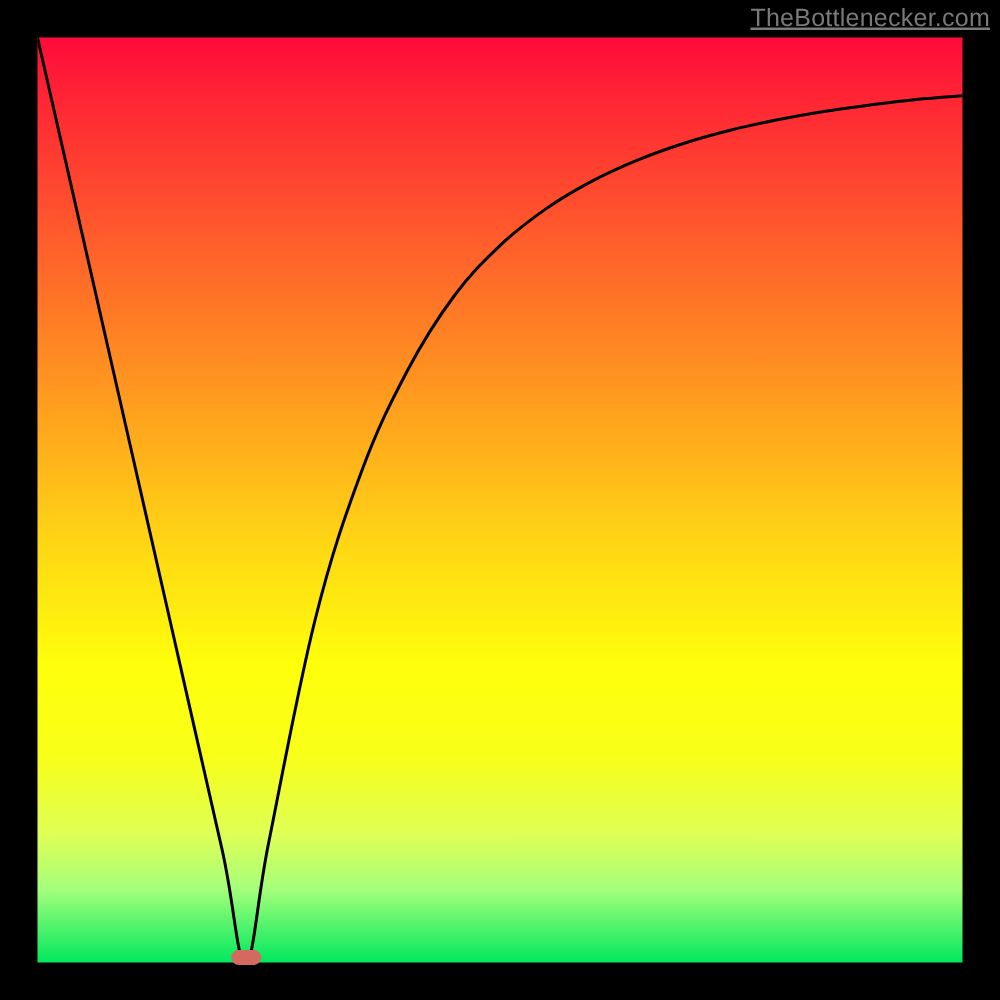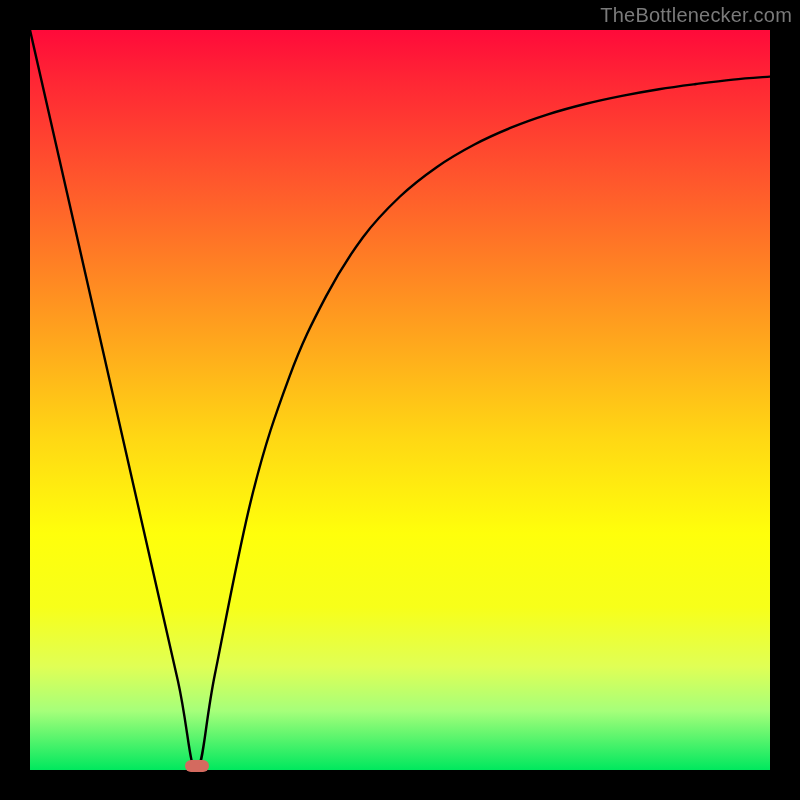--- a/index.html
+++ b/index.html
@@ -52,20 +52,21 @@
   }
   .watermark {
     position: absolute;
     top: 4px;
     right: 8px;
     font-family: Arial, Helvetica, sans-serif;
     font-size: 20px;
     color: #7a7a7a;
     letter-spacing: 0.2px;
     user-select: none;
+    text-decoration: underline;
   }
 </style>
 </head>
 <body>
 
 <div class="frame">
   <div class="plot-area">
     <svg class="curve-svg" viewBox="0 0 740 740" preserveAspectRatio="none">
       <path fill="none" stroke="#000000" stroke-width="2.4" stroke-linecap="round" d="M 0 0 C 6.66 29.30399999999999, 23.68 104.19199999999996, 37 162.79999999999995 C 50.32 221.40799999999996, 60.68 266.99199999999996, 74 325.59999999999997 C 87.32 384.20799999999997, 97.68 429.792, 111 488.4 C 124.32 547.008, 138.01 605.912, 148 651.2 C 157.99 696.488, 159.84 741.332, 166.5 740 C 173.16 738.668, 175.01 693.084, 185 643.8 C 194.99 594.516, 208.68 519.48, 222 466.2 C 235.32 412.91999999999996, 245.68 383.76399999999995, 259 347.79999999999995 C 272.32 311.83599999999996, 282.68 291.70799999999997, 296 266.4 C 309.32 241.09199999999998, 319.68 225.18200000000004, 333 207.20000000000005 C 346.32 189.21800000000005, 356.68 179.154, 370 166.5 C 383.32 153.846, 393.68000000000006 146.22400000000007, 407.00000000000006 136.9000000000001 C 420.32000000000005 127.5760000000001, 430.68 121.75960000000008, 444 114.70000000000005 C 457.32 107.64040000000001, 467.68 103.14119999999994, 481 97.67999999999995 C 494.32 92.21879999999996, 504.68 88.62240000000011, 518 84.36000000000013 C 531.32 80.09760000000014, 541.68 77.33000000000003, 555 74 C 568.32 70.66999999999997, 578.68 68.52400000000003, 592 65.86000000000001 C 605.32 63.196, 615.68 61.33119999999994, 629 59.19999999999993 C 642.32 57.068799999999925, 652.68 55.75159999999996, 666 54.01999999999998 C 679.32 52.2884, 689.68 50.912000000000035, 703 49.58000000000004 C 716.32 48.24800000000005, 733.34 47.15280000000001, 740 46.620000000000005" id="curve-path"></path>
     </svg>

